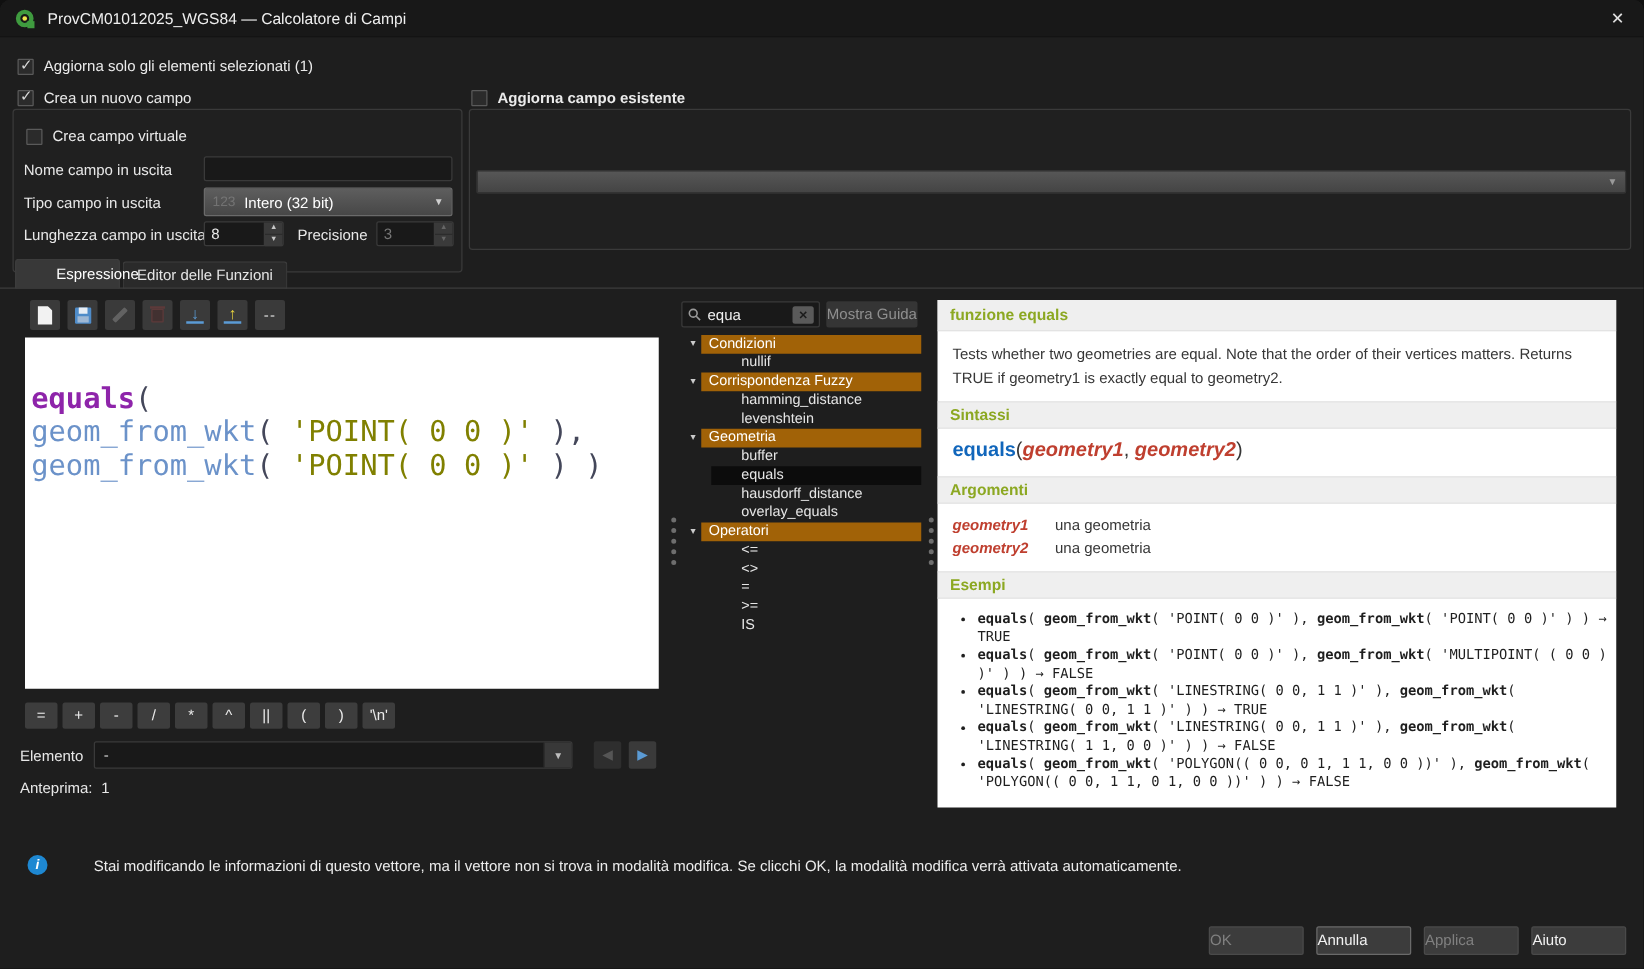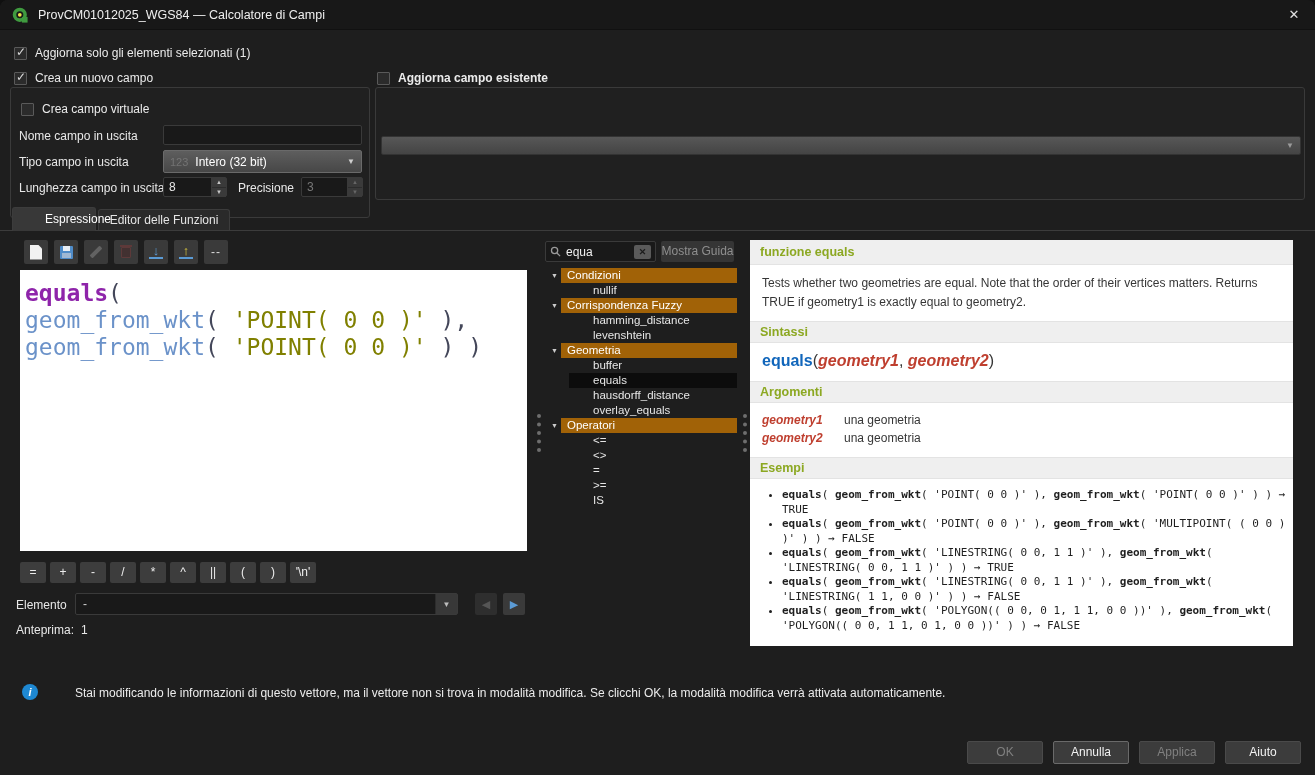--- a/index.html
+++ b/index.html
@@ -52,21 +52,21 @@
   .icon-pencil { width:4px; height:14px; background:#8a8a8a; transform:rotate(45deg); opacity:.5; border-radius:1px; }
   .icon-trash { width:10px; height:11px; background:#4a2a2a; border:1px solid #7a3a3a; border-radius:1px; opacity:.55; position:relative; }
   .icon-trash:before { content:""; position:absolute; left:-2px; top:-3px; width:12px; height:2px; background:#7a3a3a; }
   .arrow-io { display:flex; flex-direction:column; align-items:center; }
   .arrow-io .g { font-size:13px; font-weight:bold; line-height:11px; }
   .arrow-io .base { width:14px; height:2px; background:#5b9bd5; margin-top:1px; }
   .blue { color:#5b9bd5; } .yellow { color:#e3cf3e; }
   .dash-label { color:#dcdcdc; font-size:12px; letter-spacing:1px; }
 
   
-  #expression-editor { position:absolute; left:20px; top:270px; width:507px; height:281px; background:#ffffff; padding:10px 5px 0 5px; font-family:"DejaVu Sans Mono", monospace; font-size:23px; line-height:27px; white-space:nowrap; }
+  #expression-editor { position:absolute; left:20px; top:270px; width:507px; height:281px; background:#ffffff; padding:36px 5px 0 5px; font-family:"DejaVu Sans Mono", monospace; font-size:23px; line-height:27px; white-space:nowrap; }
   .c-fn { color:#8e24aa; font-weight:bold; }
   .c-geo { color:#6b92c9; }
   .c-str { color:#808000; }
   .c-pr { color:#44475a; }
 
   
   #operator-row { position:absolute; left:20px; top:562px; display:flex; gap:4px; }
   .op-btn { min-width:26px; height:21px; padding:0 5px; background:#3d3d3d; border-radius:2px; color:#ececec; text-align:center; line-height:20px; font-size:12px; }
 
   
@@ -102,21 +102,21 @@
   #syntax-signature .par { color:#bf3f2f; font-style:italic; font-weight:bold; }
   #arguments-box { padding:8px 12px 10px 12px; }
   .arg-row { display:flex; line-height:18px; font-size:12px; }
   .arg-name { width:82px; color:#bf3f2f; font-style:italic; font-weight:bold; flex:0 0 auto; }
   #examples-list { margin:9px 0 0 0; padding-left:32px; font-family:"DejaVu Sans Mono", monospace; font-size:11px; line-height:14.5px; color:#1f1f1f; }
   #examples-list li { margin-bottom:0; }
 
   
   #info-icon { position:absolute; left:22px; top:684px; width:16px; height:16px; border-radius:50%; background:#1e88d2; color:#fff; font-weight:bold; font-size:11px; text-align:center; line-height:16px; font-style:italic; }
   #info-message { position:absolute; left:75px; top:686px; width:1100px; color:#ececec; }
-  .dlg-btn { position:absolute; top:741px; width:76px; height:23px; background:#3c3c3c; border:1px solid #4a4a4a; border-radius:2px; text-align:center; line-height:21px; color:#f2f2f2; }
+  .dlg-btn { position:absolute; top:741px; width:76px; height:23px; background:#3c3c3c; border:1px solid #4a4a4a; border-radius:2px; line-height:21px; color:#f2f2f2; }
   .dlg-btn.disabled { color:#808080; }
   .dlg-btn.default { border-color:#6a6a6a; }
 </style>
 </head>
 <body>
 
 <div id="dialog">
 
   <div id="titlebar">
     <svg id="qgis-logo" viewBox="0 0 24 24">

